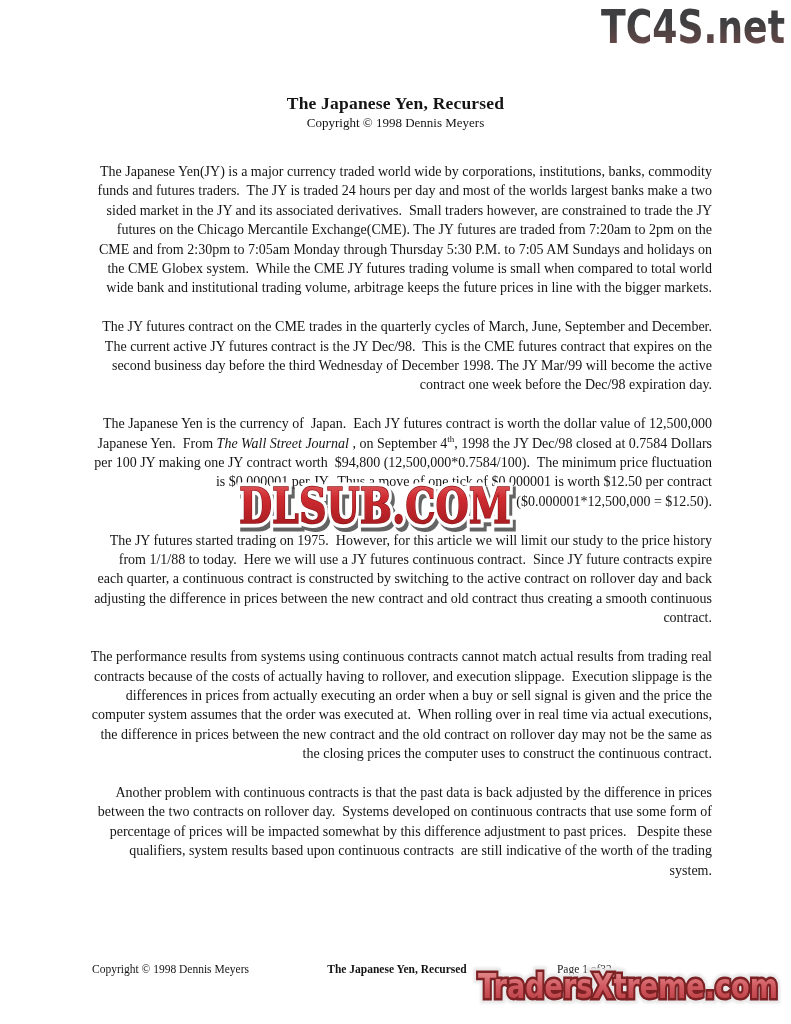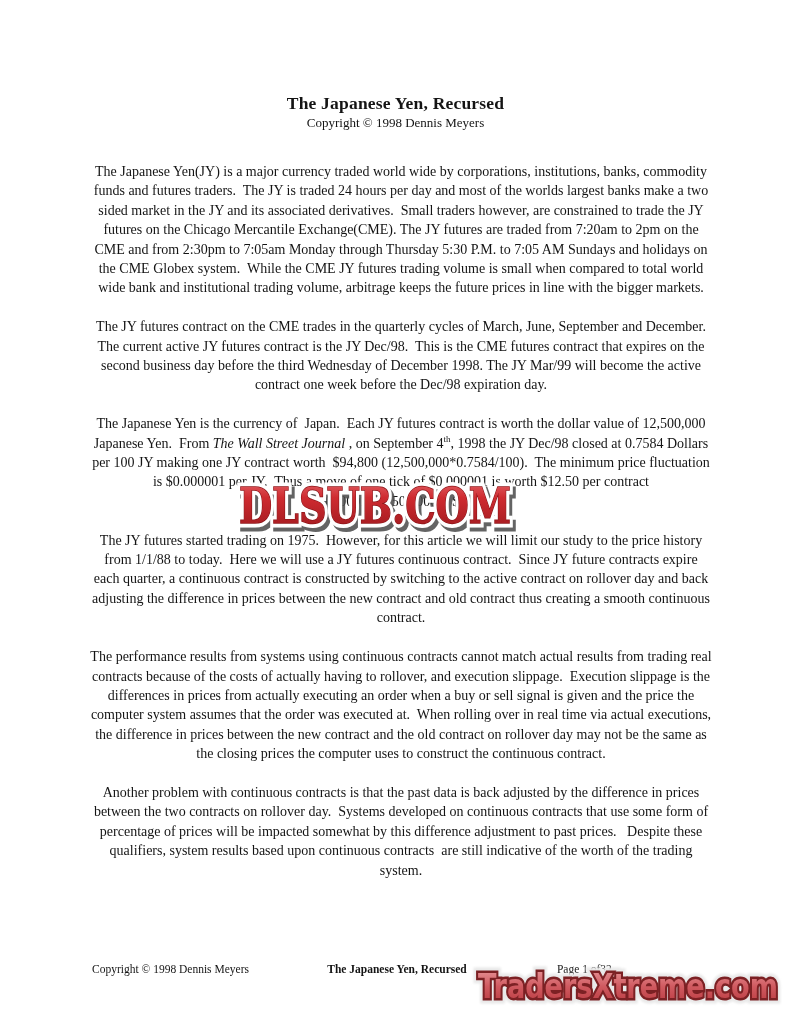--- a/index.html
+++ b/index.html
@@ -11,21 +11,21 @@
   
   .logo-wrap { position:absolute; left:595px; top:2px; width:194px; height:52px; filter: blur(0.4px); }
 
   
   .doc-title { position:absolute; top:93px; left:0; width:100%; text-align:center;
                font-size:17.5px; font-weight:bold; letter-spacing:0.2px; }
   .doc-copy  { position:absolute; top:115px; left:0; width:100%; text-align:center; font-size:13px; }
 
   
   .content { position:absolute; top:162px; left:90px; width:622px;
-             font-size:14px; line-height:19.4px; text-align:center; }
+             font-size:14px; line-height:19.4px; text-align:right; }
   .content p { margin:0 0 19.4px 0; white-space:pre-wrap; }
   .content .sect-head { margin:0; font-size:14px; line-height:19.4px; font-weight:bold; }
   .content i { font-style:italic; }
   .content sup { font-size:9px; line-height:0; vertical-align:super;font-family:Liberation Serif, serif; }
 
   
   .stamp-wrap { position:absolute; left:228px; top:477px; width:302px; height:64px; }
 
   
   .footer { position:absolute; top:963px; left:92px; width:616px; display:flex;
@@ -37,20 +37,32 @@
   
   .banner-wrap { position:absolute; left:467px; top:964px; width:322px; height:47px; }
 
   svg text { font-weight:bold; }
 </style>
 </head>
 <body>
 
 <div class="page">
 
+  <div class="logo-wrap">
+    <svg width="194" height="52" viewBox="0 0 194 52">
+      <defs>
+        <linearGradient id="logoGrad" x1="0" y1="0" x2="0" y2="1">
+          <stop offset="0.40" stop-color="#3f3f41"></stop>
+          <stop offset="0.75" stop-color="#5d4646"></stop>
+          <stop offset="1" stop-color="#8a5f5f"></stop>
+        </linearGradient>
+      </defs>
+      <text x="6" y="41" font-family="DejaVu Sans, sans-serif" font-size="46" textLength="184" lengthAdjust="spacingAndGlyphs" fill="url(#logoGrad)">TC4S.net</text>
+    </svg>
+  </div>
 
   <div class="doc-title">The Japanese Yen, Recursed</div>
   <div class="doc-copy">Copyright © 1998 Dennis Meyers</div>
 
   <div class="content">
     <p>The Japanese Yen(JY) is a major currency traded world wide by corporations, institutions, banks, commodity funds and futures traders.  The JY is traded 24 hours per day and most of the worlds largest banks make a two sided market in the JY and its associated derivatives.  Small traders however, are constrained to trade the JY futures on the Chicago Mercantile Exchange(CME). The JY futures are traded from 7:20am to 2pm on the CME and from 2:30pm to 7:05am Monday through Thursday 5:30 P.M. to 7:05 AM Sundays and holidays on the CME Globex system.  While the CME JY futures trading volume is small when compared to total world wide bank and institutional trading volume, arbitrage keeps the future prices in line with the bigger markets.</p>
     <p>The JY futures contract on the CME trades in the quarterly cycles of March, June, September and December.  The current active JY futures contract is the JY Dec/98.  This is the CME futures contract that expires on the second business day before the third Wednesday of December 1998. The JY Mar/99 will become the active contract one week before the Dec/98 expiration day.</p>
     <p><span>The Japanese Yen is the currency of  Japan.  Each JY futures contract is worth the dollar value of 12,500,000 Japanese Yen.  From </span><i>The Wall Street Journal</i><span> , on September 4</span><sup>th</sup><span>, 1998 the JY Dec/98 closed at 0.7584 Dollars per 100 JY making one JY contract worth  $94,800 (12,500,000*0.7584/100).  The minimum price fluctuation is $0.000001 per JY.  Thus a move of one tick of $0.000001 is worth $12.50 per contract ($0.000001*12,500,000 = $12.50).</span></p>
     <p>The JY futures started trading on 1975.  However, for this article we will limit our study to the price history from 1/1/88 to today.  Here we will use a JY futures continuous contract.  Since JY future contracts expire each quarter, a continuous contract is constructed by switching to the active contract on rollover day and back adjusting the difference in prices between the new contract and old contract thus creating a smooth continuous contract.</p>
     <p>The performance results from systems using continuous contracts cannot match actual results from trading real contracts because of the costs of actually having to rollover, and execution slippage.  Execution slippage is the differences in prices from actually executing an order when a buy or sell signal is given and the price the computer system assumes that the order was executed at.  When rolling over in real time via actual executions, the difference in prices between the new contract and the old contract on rollover day may not be the same as the closing prices the computer uses to construct the continuous contract.</p>

